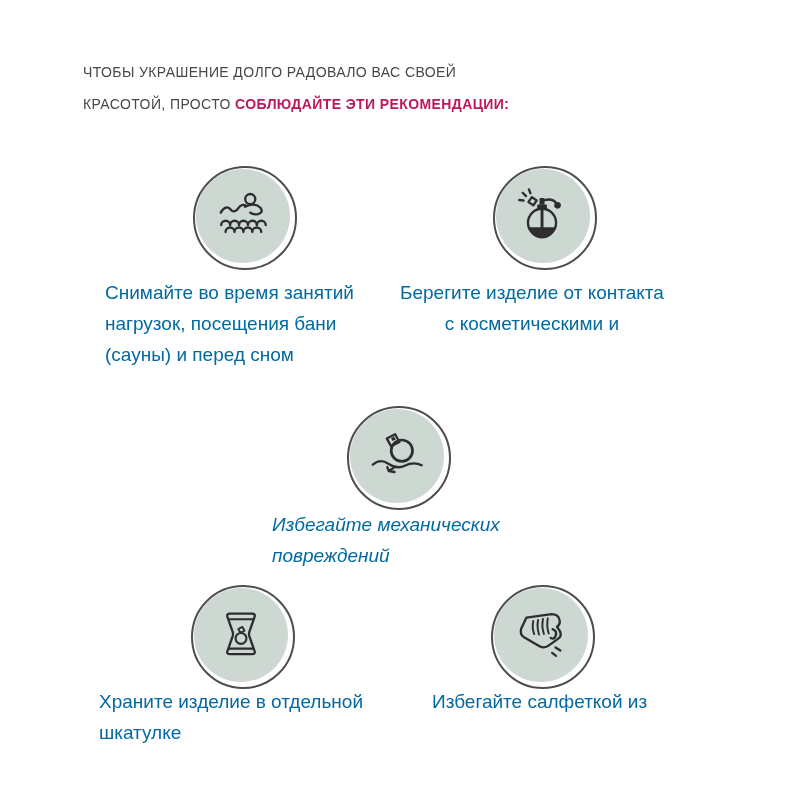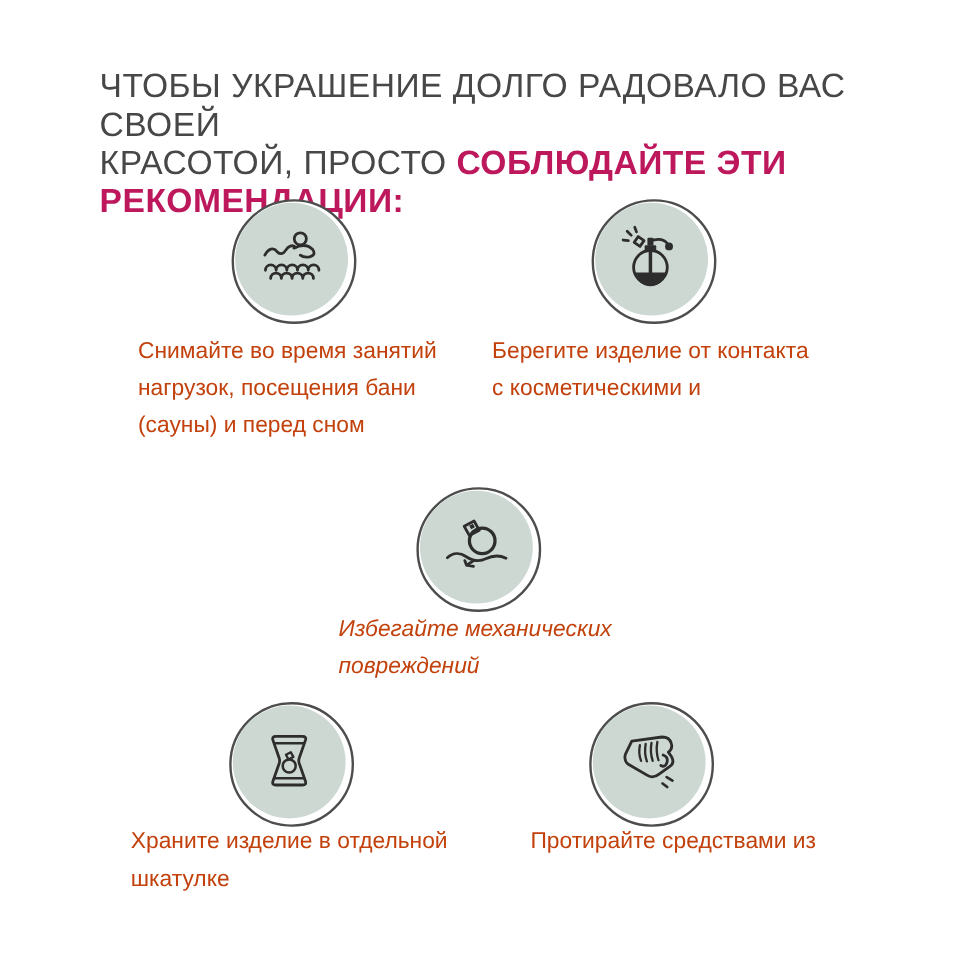--- a/index.html
+++ b/index.html
@@ -13,21 +13,21 @@
     width: 800px;
     height: 800px;
     background: #ffffff;
     overflow: hidden;
   }
   .header {
     position: absolute;
     left: 83px;
     top: 56px;
     width: 660px;
-    font-size: 28px;
+    font-size: 14px;
     line-height: 32px;
     letter-spacing: 0.4px;
     color: #474747;
     font-weight: 400;
   }
   .header strong {
     color: #be185d;
     font-weight: 700;
   }
   .icon-circle {
@@ -52,23 +52,22 @@
     justify-content: center;
   }
   .icon-fill svg {
     width: 62px;
     height: 62px;
   }
   .tip-text {
     position: absolute;
     font-size: 19px;
     line-height: 31px;
-    color: #c2410c;
+    color: #0369a1;
     white-space: nowrap;
-    margin-left: 10px;
   }
   svg .ln {
     fill: none;
     stroke: #2d2d2d;
     stroke-width: 2.4;
     stroke-linecap: round;
     stroke-linejoin: round;
   }
   svg .fl {
     fill: #2d2d2d;
@@ -110,21 +109,21 @@
         <line class="ln" x1="31" y1="24" x2="31" y2="47" style="stroke-width:3"></line>
         <rect class="fl" x="26" y="20" width="10" height="4.5" rx="1"></rect>
         <rect class="fl" x="28.4" y="13.5" width="5.2" height="7" rx="1"></rect>
         <path class="ln" d="M20.5 12.5 L25.5 16 L22 21 L17 17.5 Z"></path>
         <path class="ln" d="M14.5 11.5 l-3.5 -3.5 M12 16 l-4.5 -0.5 M19 8.5 l-1.5 -4"></path>
         <path class="ln" d="M33.5 15.5 Q42 13.5 45.5 18.5"></path>
         <circle class="fl" cx="47" cy="21" r="3.4"></circle>
       </svg>
     </div>
   </div>
-  <div class="tip-text" style="left:400px; top:277px;">
+  <div class="tip-text" style="left:400px; top:277px;text-align:center;">
     <div>Берегите изделие от контакта</div>
     <div>с косметическими и</div>
   </div>
 
   <div class="icon-circle" style="left:347px; top:406px;">
     <div class="icon-fill">
       <svg viewBox="0 0 64 64">
         <circle class="ln" cx="37" cy="26.5" r="11" style="stroke-width:2.8"></circle>
         <path class="ln" d="M21.5 14 l8.5 -4.5 l4.5 8 l-8.5 4.5 Z"></path>
         <path class="fl" d="M25.8 13.6 l3.2 -1.7 l1.7 3 l-3.2 1.7 Z"></path>
@@ -161,16 +160,16 @@
         <path class="ln" d="M24 17.5 Q22.5 24.5 25 31" style="stroke-width:2"></path>
         <path class="ln" d="M29 16.5 Q27.5 24 30 31.5" style="stroke-width:2"></path>
         <path class="ln" d="M34 15.5 Q32.5 23.5 35 31" style="stroke-width:2"></path>
         <path class="ln" d="M39 14.8 Q37.5 23 40 30.5" style="stroke-width:2"></path>
         <path class="ln" d="M44 26 Q49 28 47 33 Q45.5 37 42 35"></path>
         <path class="ln" d="M47 45 l5 3 M43.5 50.5 l4 3"></path>
       </svg>
     </div>
   </div>
   <div class="tip-text" style="left:432px; top:686px;">
-    <div>Протирайте средствами из</div>
+    <div>Избегайте салфеткой из</div>
   </div>
 
 </div>
 
 </body></html>

